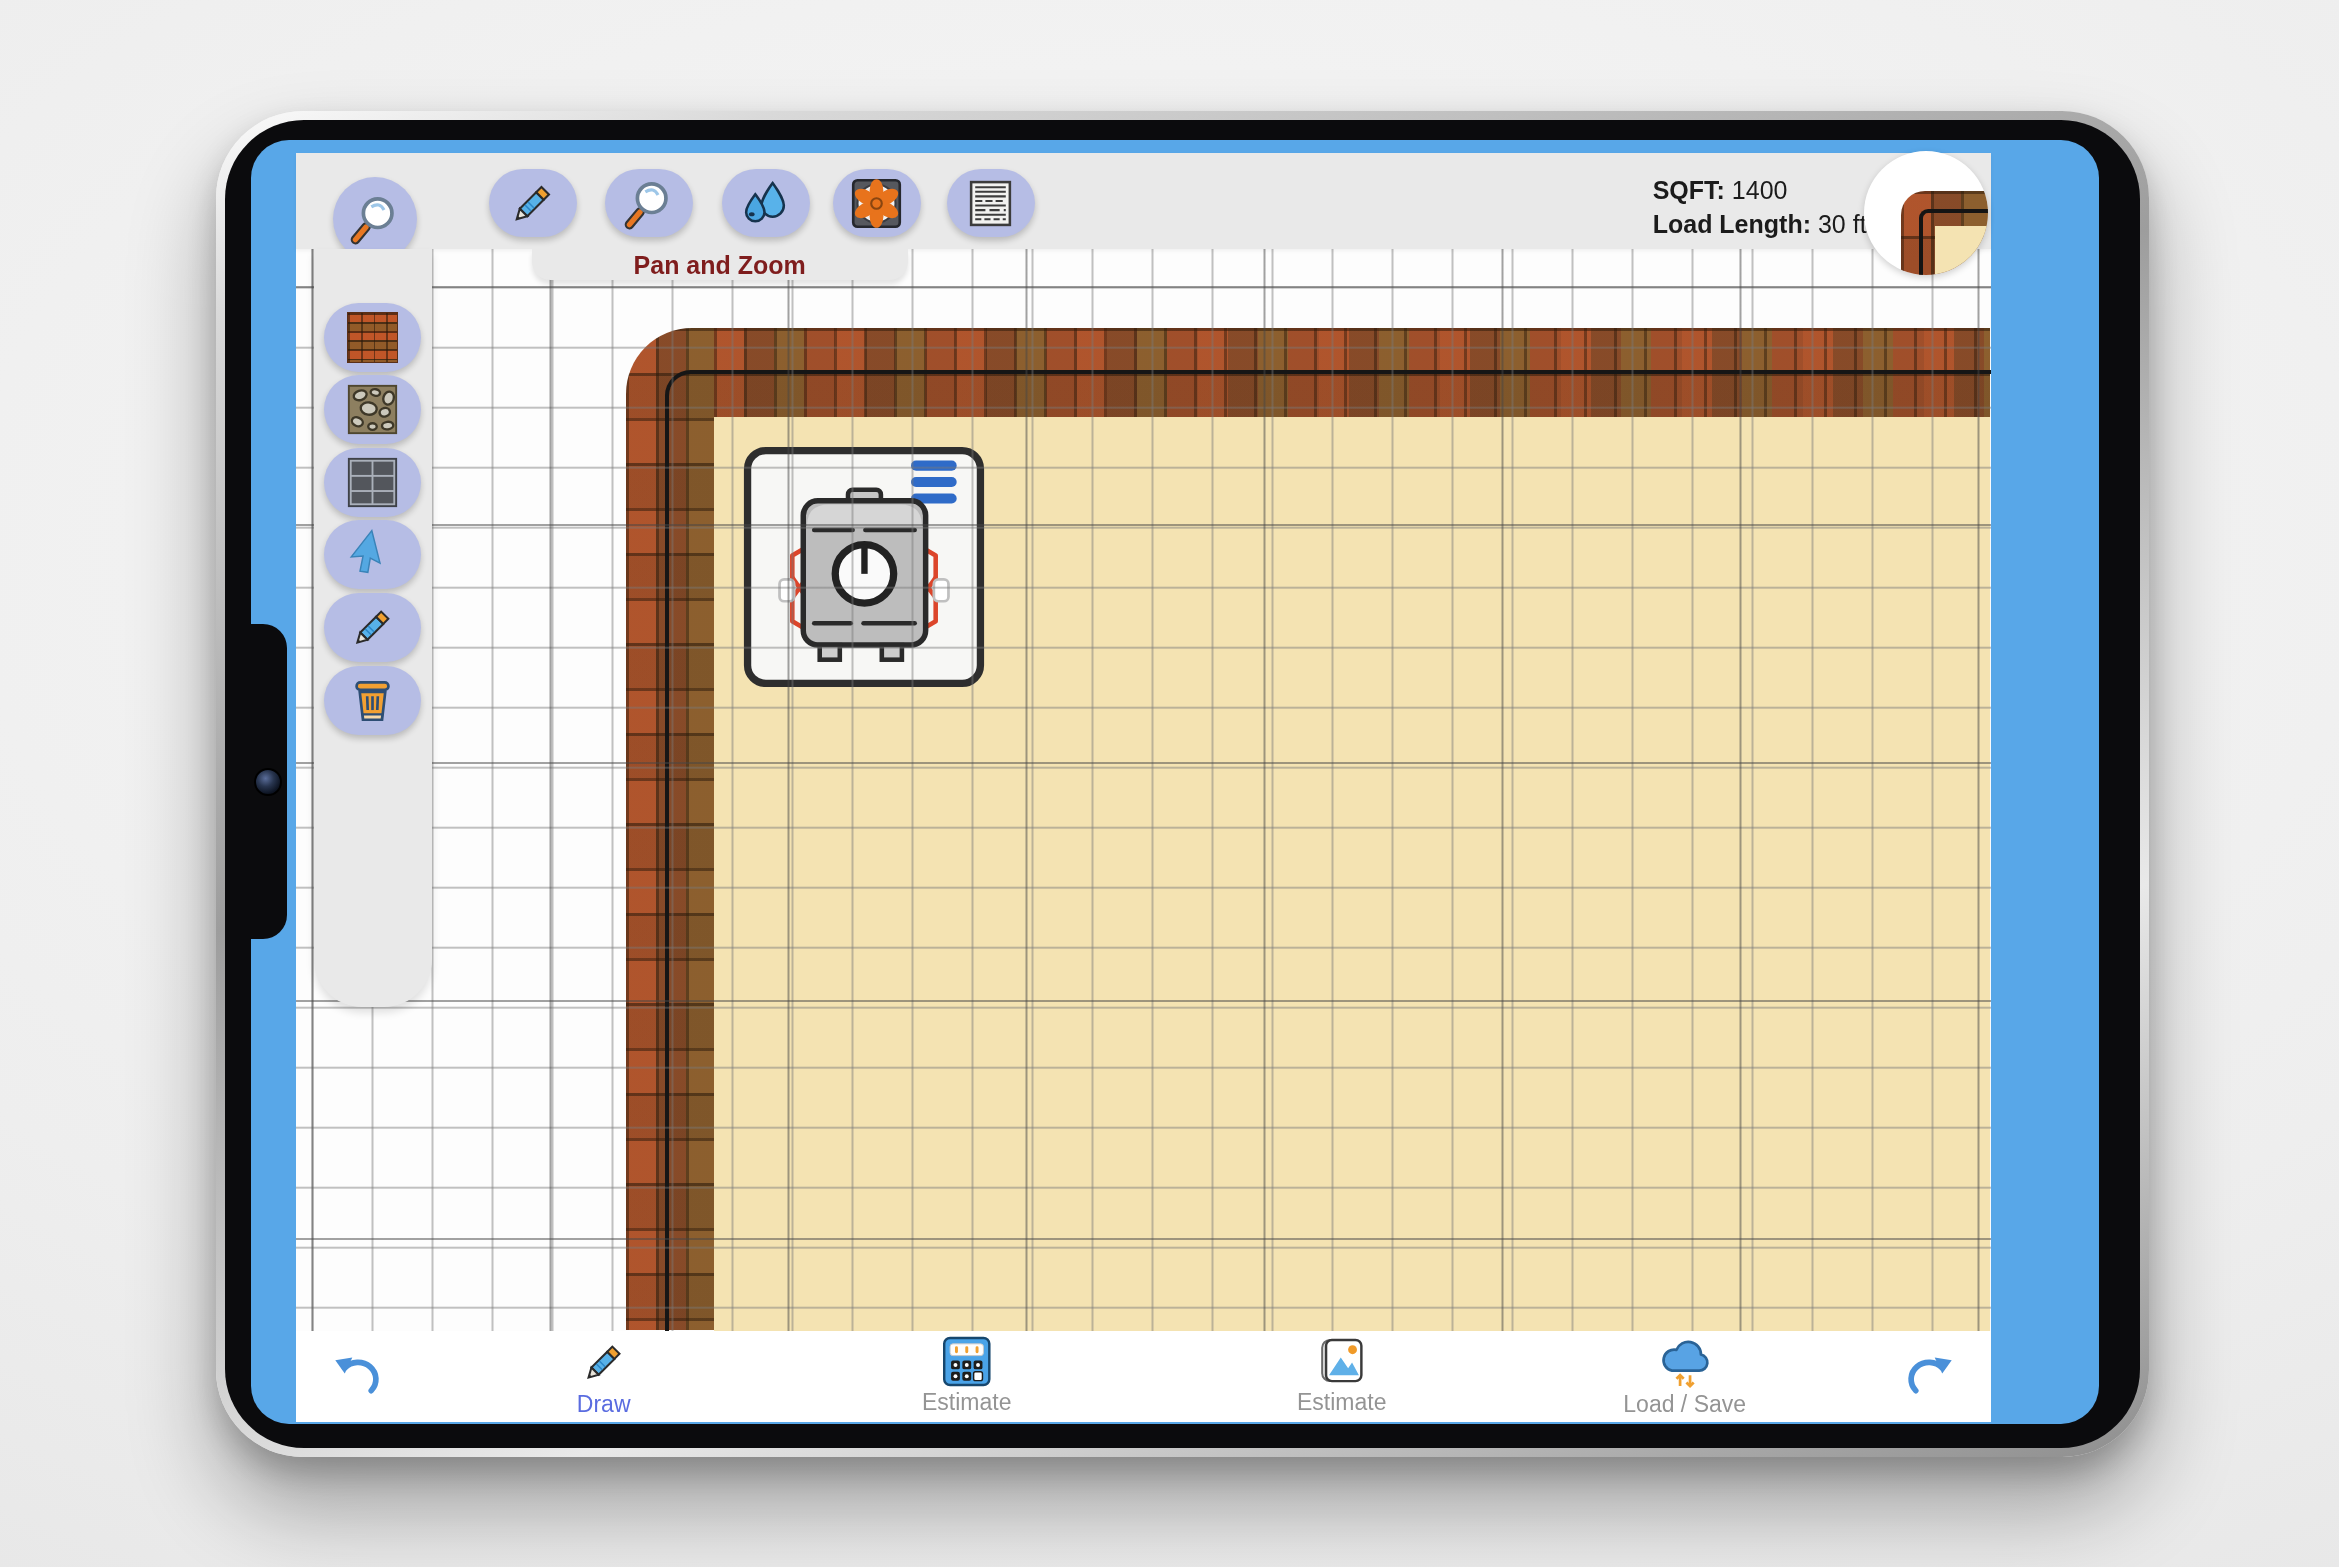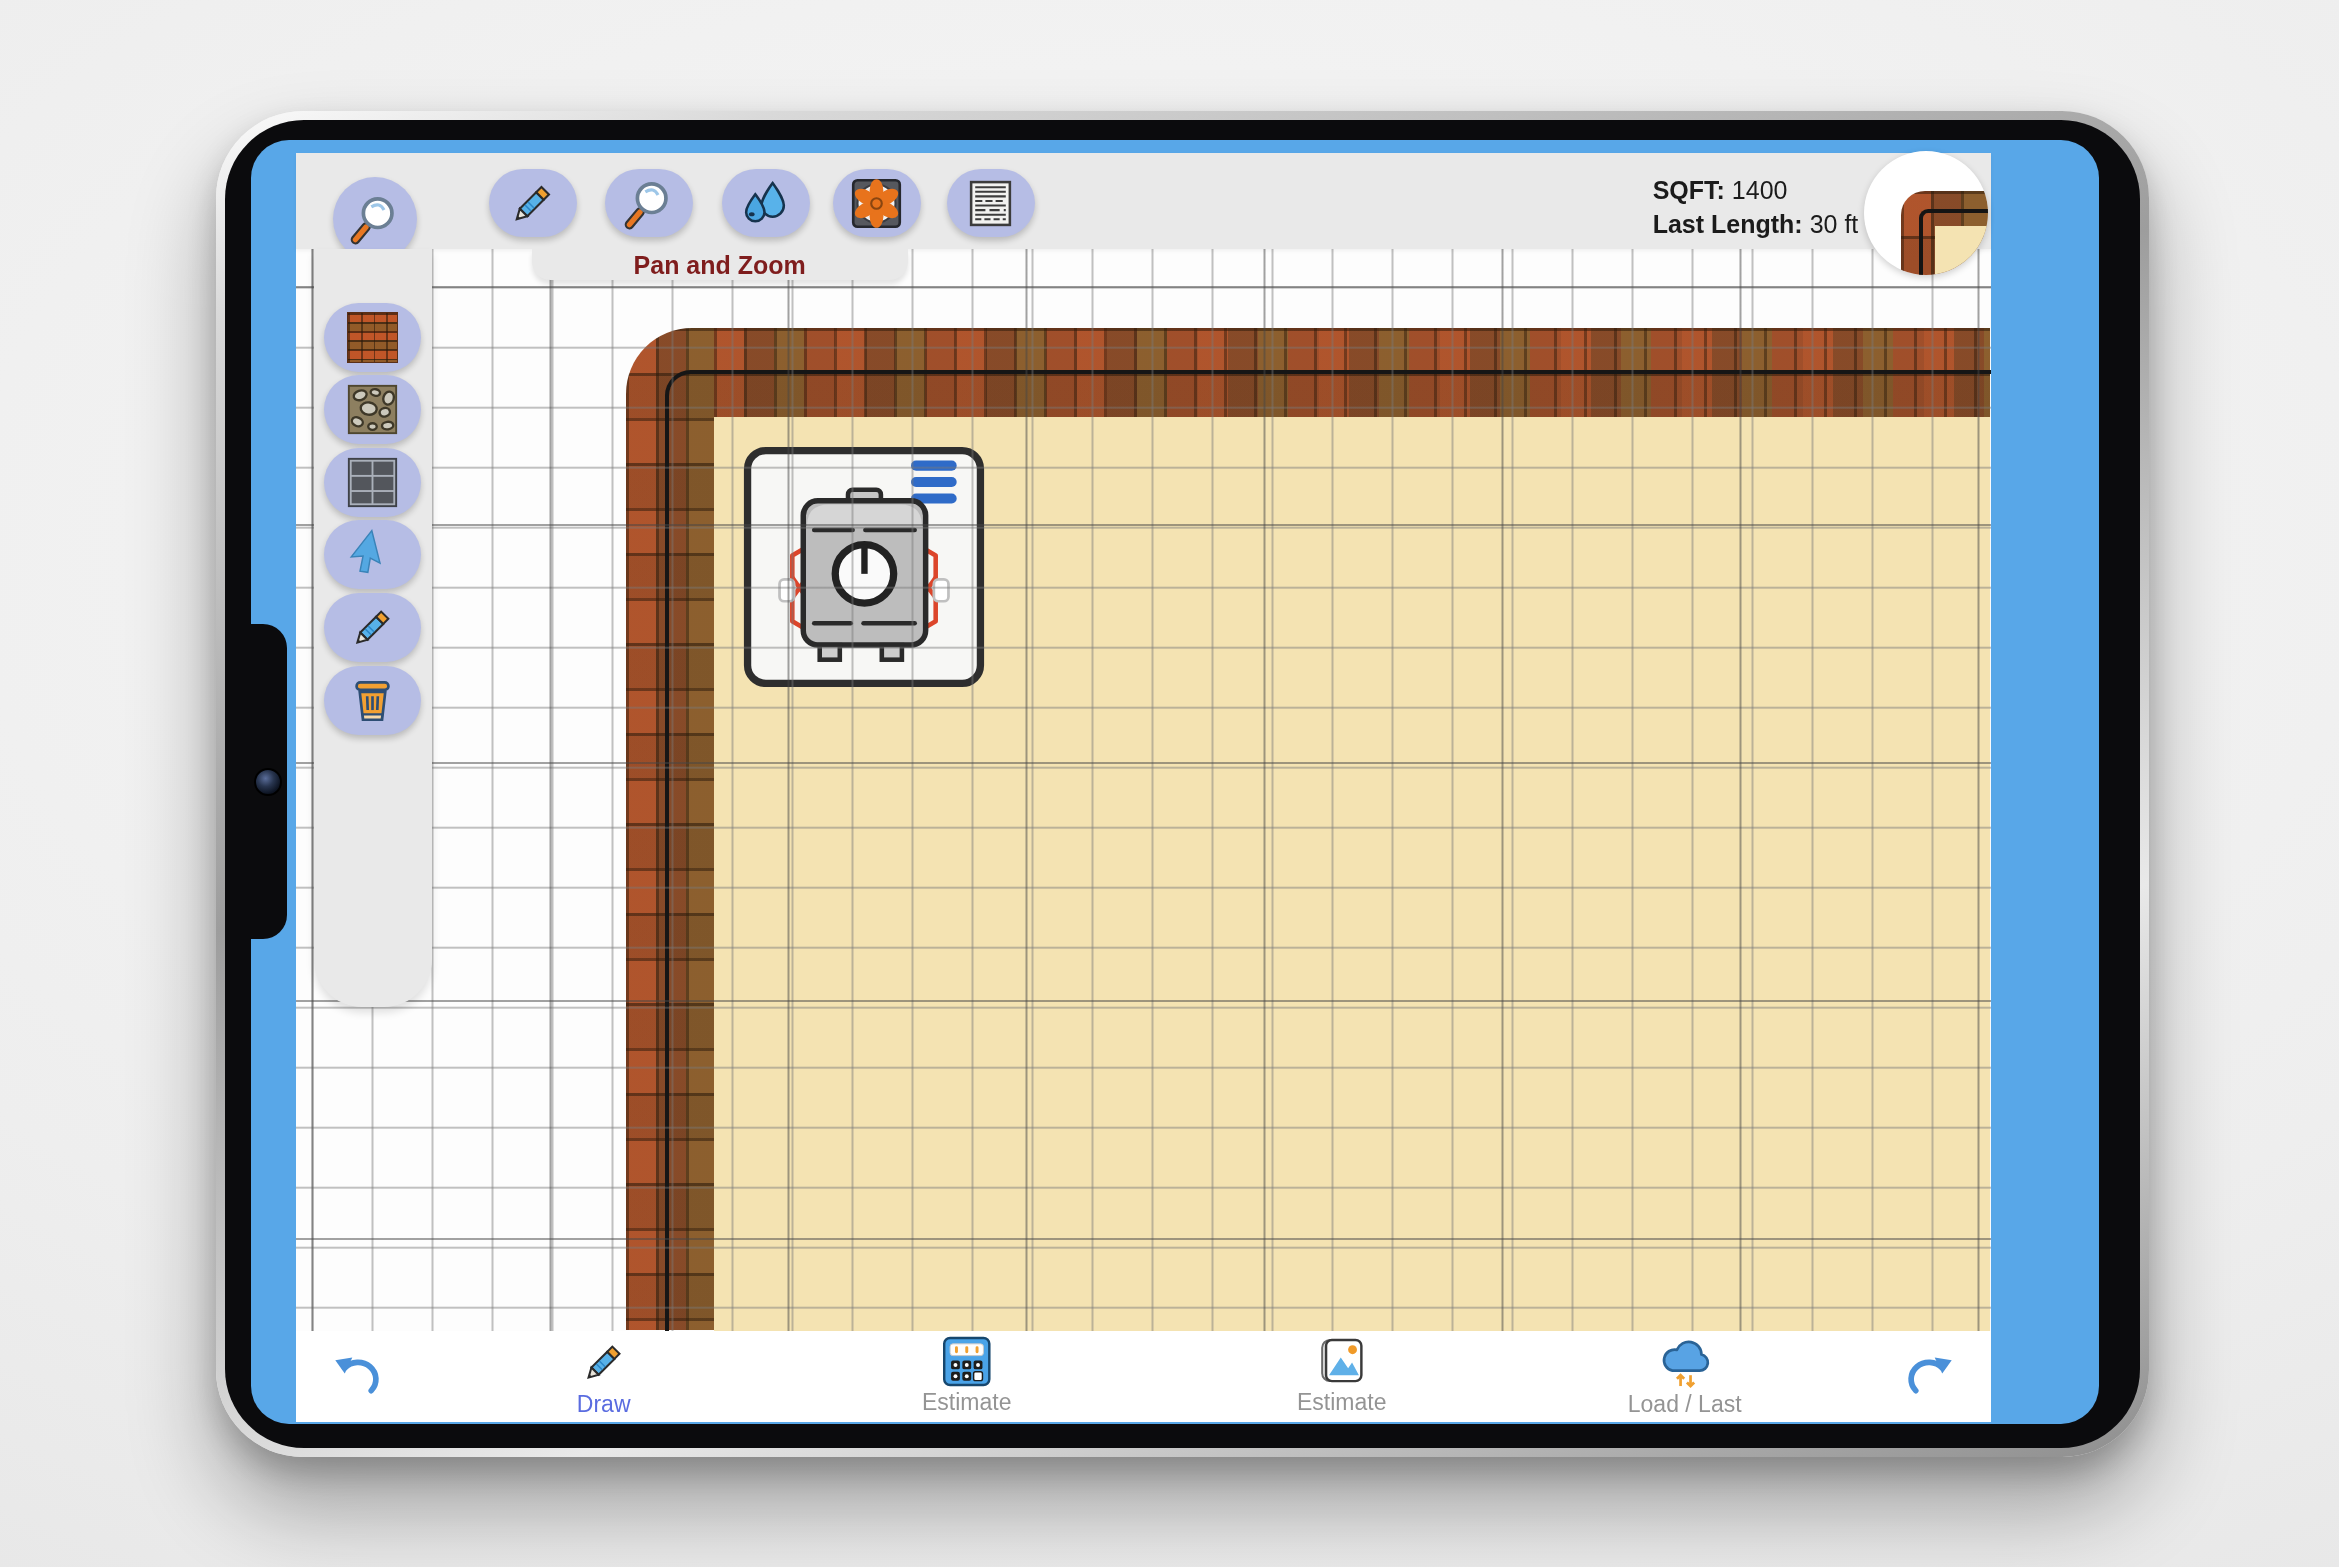--- a/index.html
+++ b/index.html
@@ -137,21 +137,21 @@
             <div class="grid"></div>
           </div>
 
           <div class="header">
             <div class="stats">
               <div>
                 <span class="b">SQFT:</span>
                 <span>1400</span>
               </div>
               <div>
-                <span class="b">Last Length:</span>
+                <span class="b">Load Length:</span>
                 <span>30 ft</span>
               </div>
             </div>
           </div>
 
           <div class="tooltab">
             <span>Pan and Zoom</span>
           </div>
 
           <button class="circle-btn">
@@ -357,21 +357,21 @@
             <button class="bt" style="left:1389px">
               <svg viewBox="0 0 64 58" width="58" height="53">
                 <path d="M18 38 h30 a9 9 0 0 0 2 -17.8 A14 14 0 0 0 23 15 a10.5 10.5 0 0 0 -5 23 Z" fill="#58a3e4" stroke="#2a6396" stroke-width="3" stroke-linejoin="round"></path>
                 <g stroke="#f0a030" stroke-width="3" fill="none">
                   <line x1="27" y1="43" x2="27" y2="55"></line>
                     <polyline points="23,47 27,43 31,47"></polyline>
                   <line x1="38" y1="43" x2="38" y2="55"></line>
                     <polyline points="34,51 38,55 42,51"></polyline>
                 </g>
               </svg>
-              <span class="lbl">Load / Last</span>
+              <span class="lbl">Load / Save</span>
             </button>
 
             <button class="bt arrow" style="left:1633px">
               <svg viewBox="0 0 60 56" width="57" height="53">
                 <g transform="translate(60,0) scale(-1,1)">
                   <path d="M44 44 A18 17 0 1 0 16 20" fill="none" stroke="#4a90d9" stroke-width="6" stroke-linecap="round"></path>
                   <polygon points="6,12 24,9 16,26" fill="#4a90d9"></polygon>
                 </g>
               </svg>
             </button>

